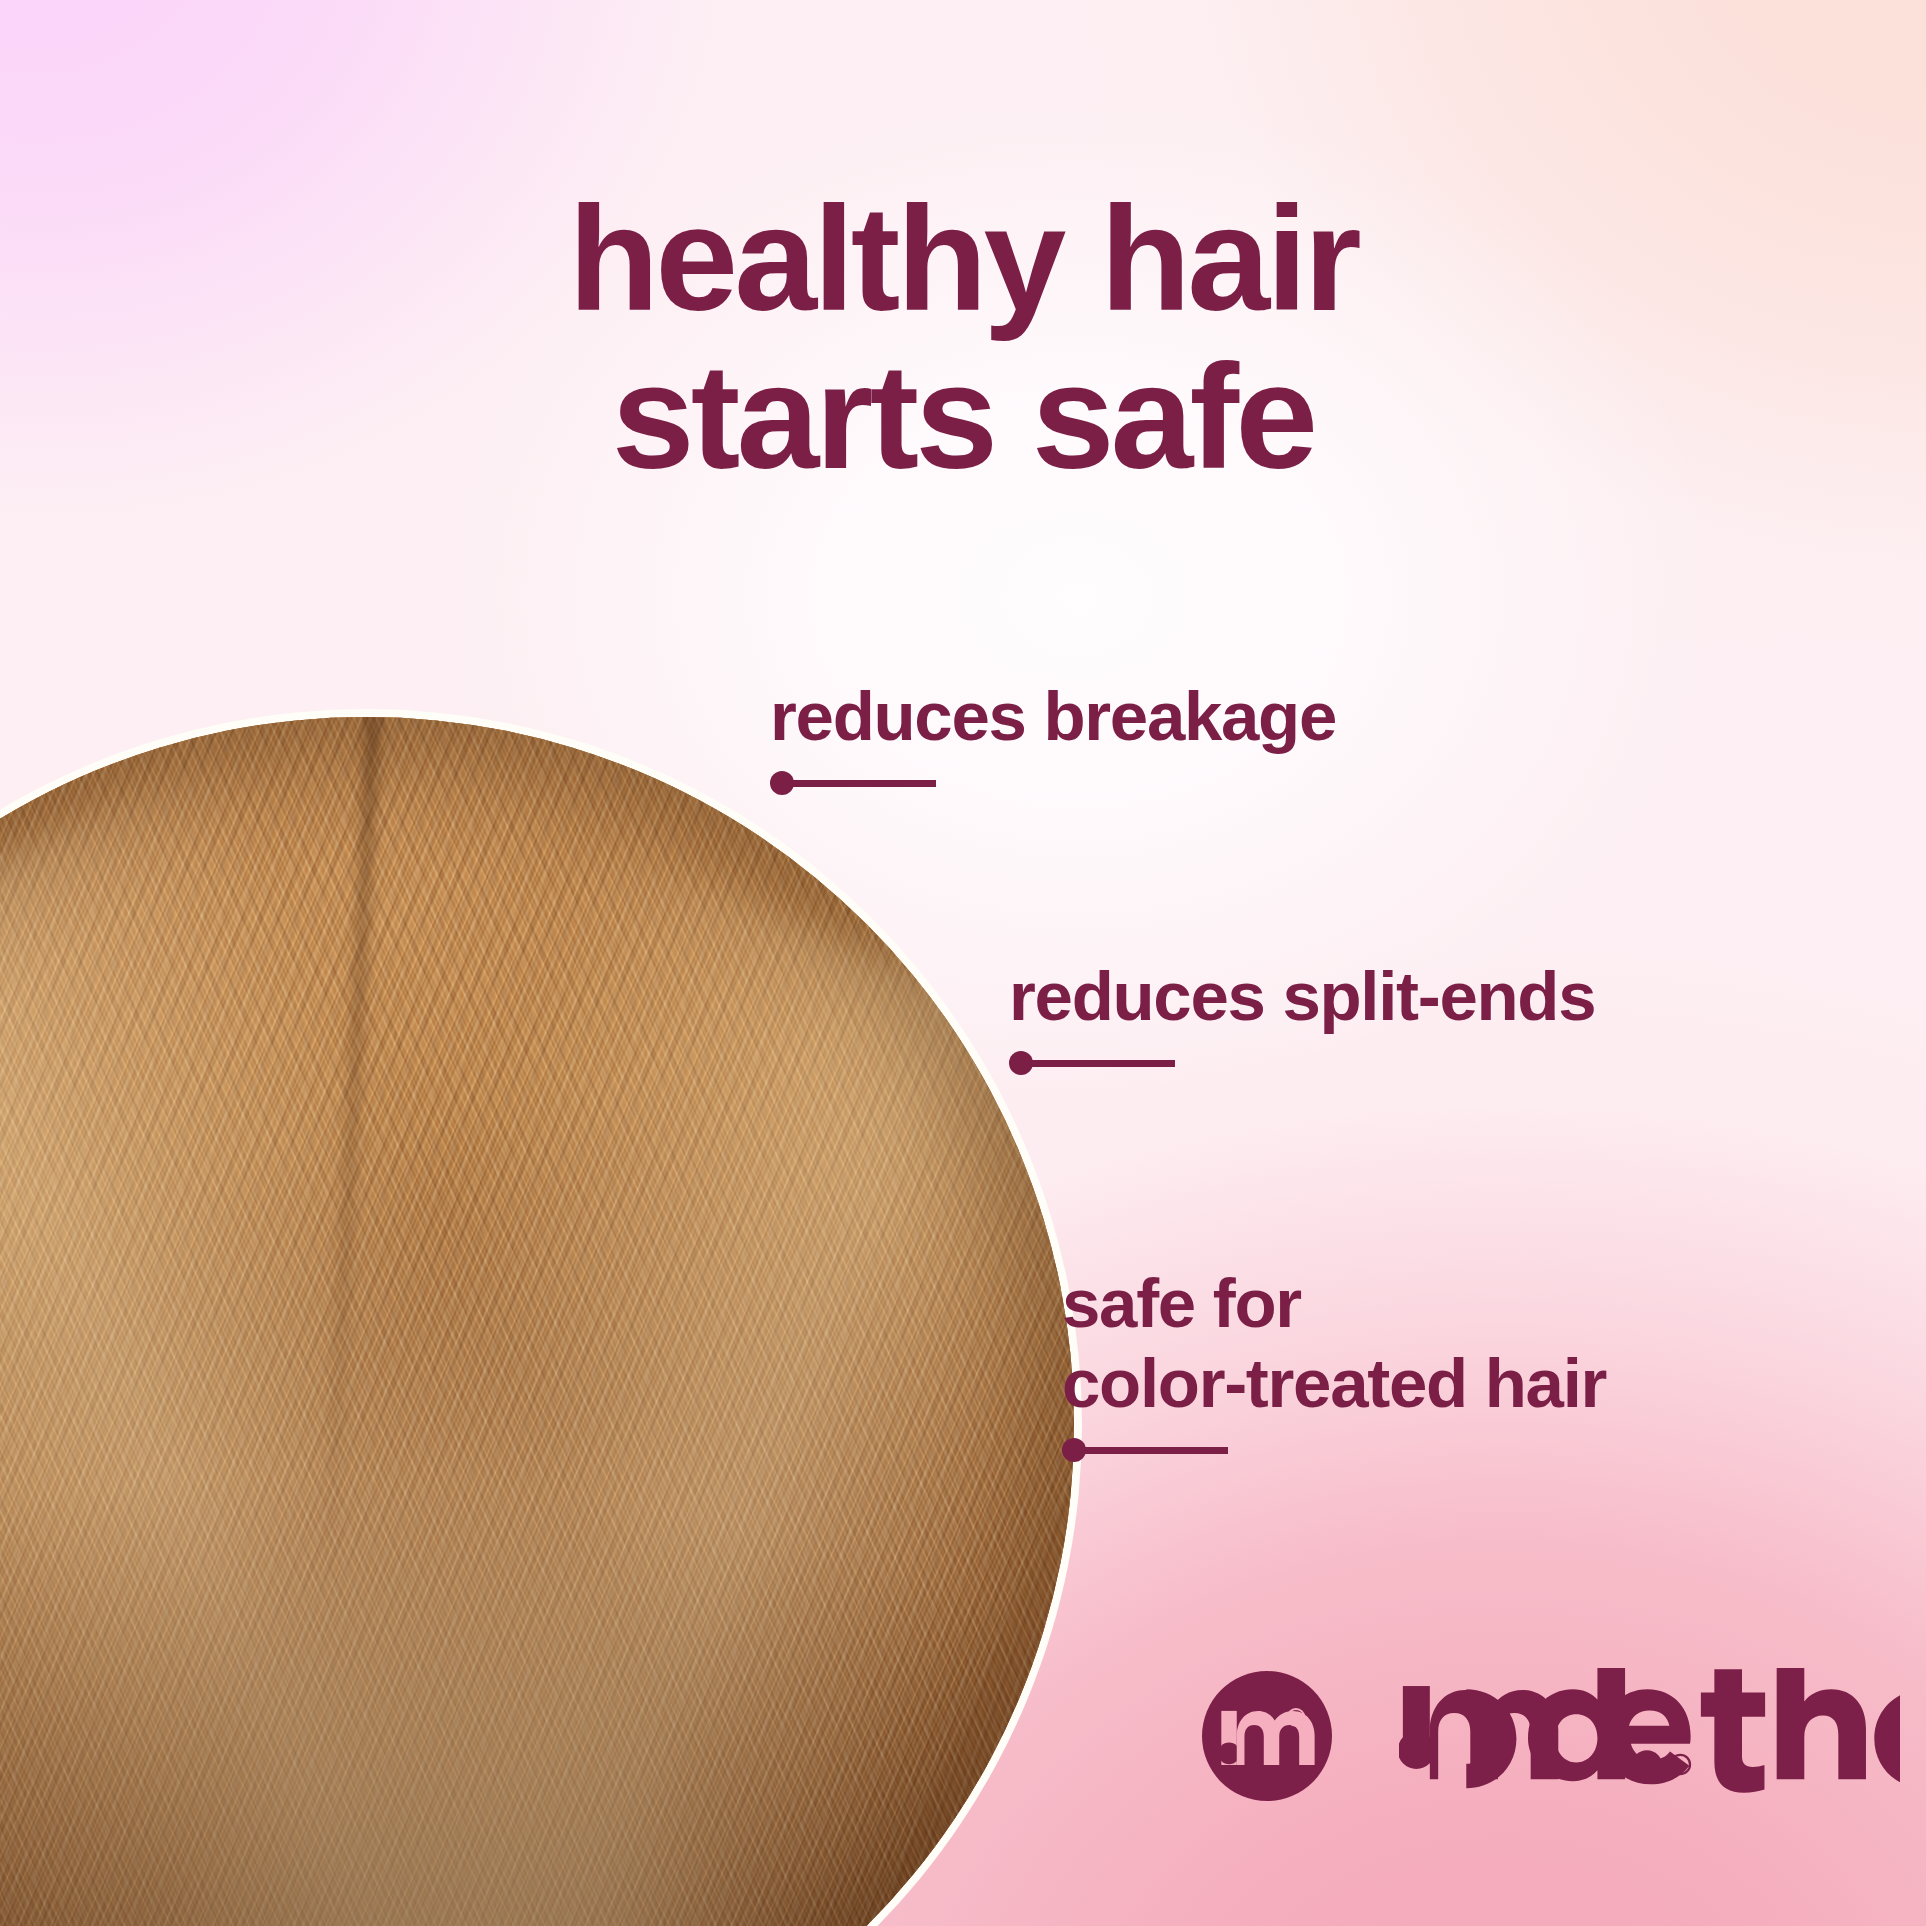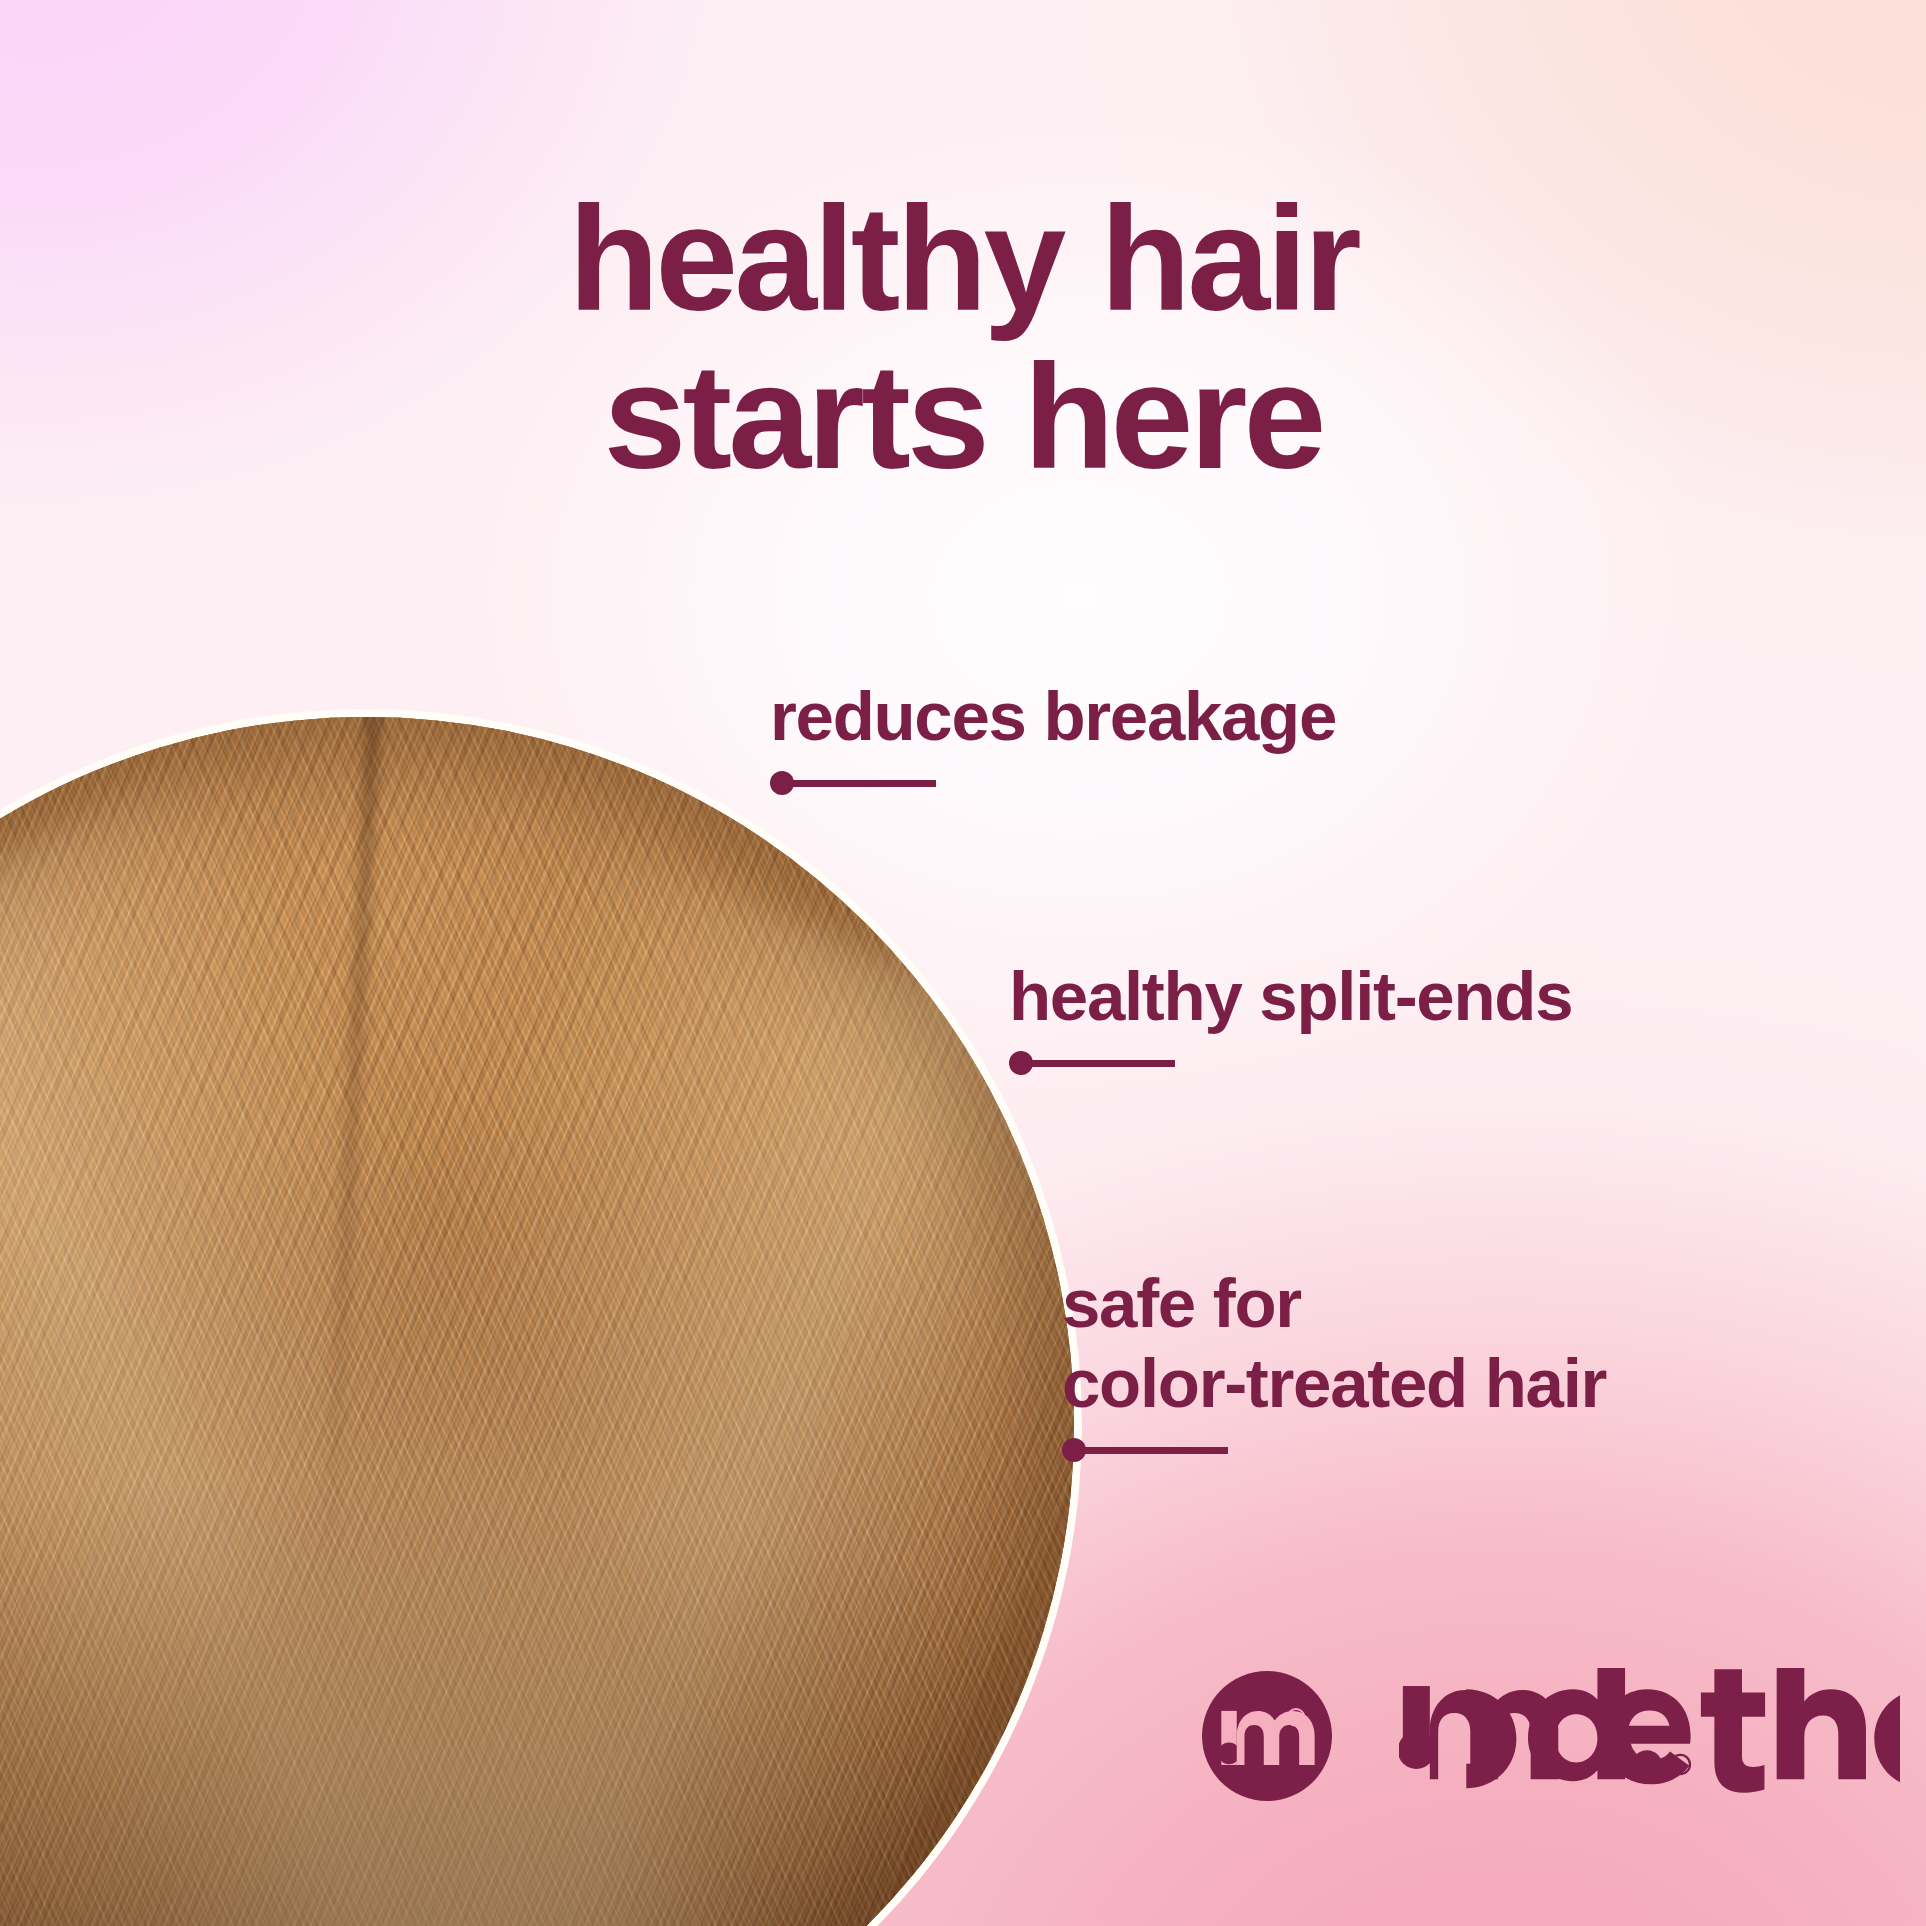--- a/index.html
+++ b/index.html
@@ -277,21 +277,21 @@
 
   <div class="bg-base"></div>
   <div class="bg-lav"></div>
   <div class="bg-peach"></div>
   <div class="bg-rose"></div>
   <div class="bg-roseL"></div>
   <div class="bg-glow"></div>
 
   <div class="headline">
     <span class="hl-line">healthy hair</span>
-    <span class="hl-line">starts here</span>
+    <span class="hl-line">starts safe</span>
   </div>
 
   <div class="hair-wrap">
     <div class="hair-inner">
       <div class="hair-base"></div>
       <div class="strands-l"></div>
       <div class="strands-l2"></div>
       <div class="strands-r"></div>
       <div class="strands-r2"></div>
       <div class="sheen-a"></div>
@@ -304,21 +304,21 @@
 
   <div class="benefit" id="benefit-0">
     <span class="btext">reduces breakage</span>
     <span class="marker">
       <span class="dot"></span>
       <span class="bar"></span>
     </span>
   </div>
 
   <div class="benefit" id="benefit-1">
-    <span class="btext">healthy split-ends</span>
+    <span class="btext">reduces split-ends</span>
     <span class="marker">
       <span class="dot"></span>
       <span class="bar"></span>
     </span>
   </div>
 
   <div class="benefit" id="benefit-2">
     <span class="btext">safe for
 color-treated hair</span>
     <span class="marker">

